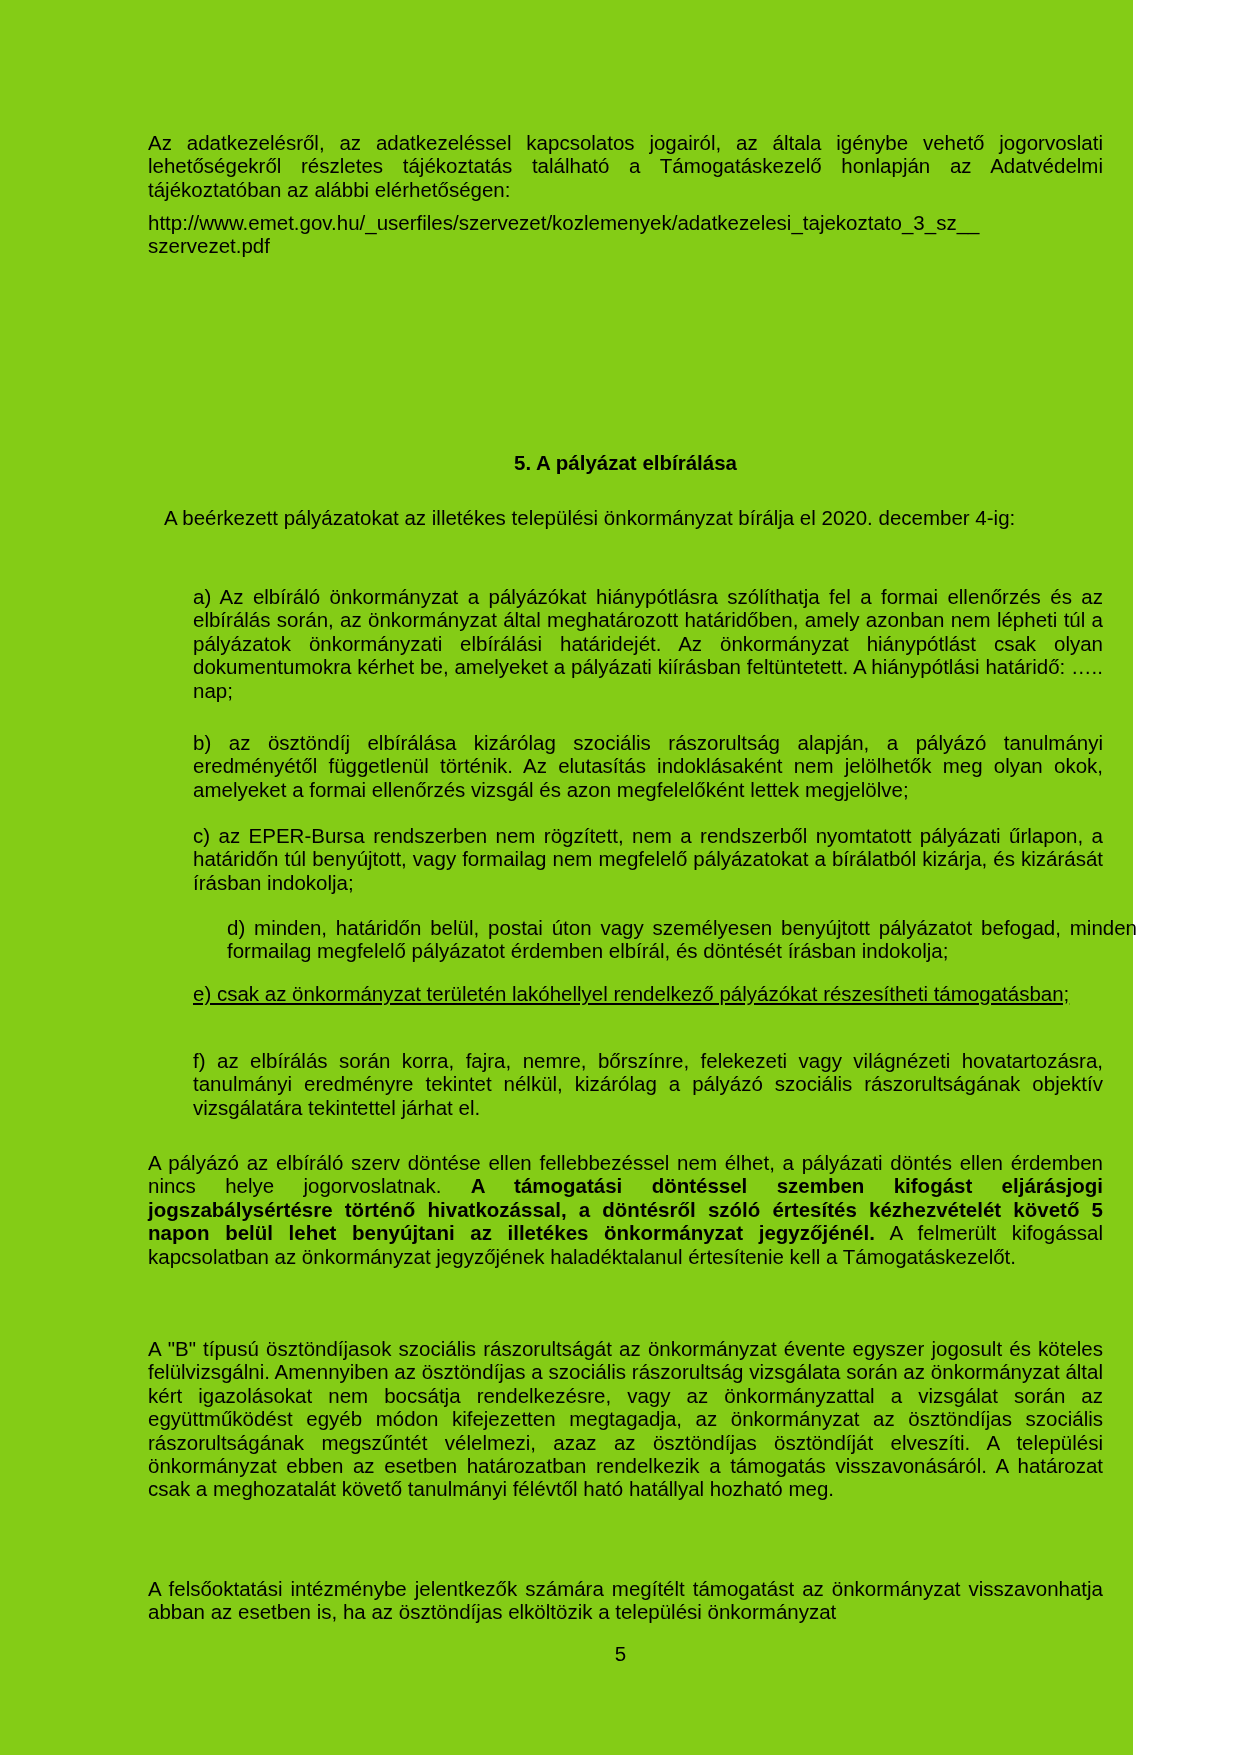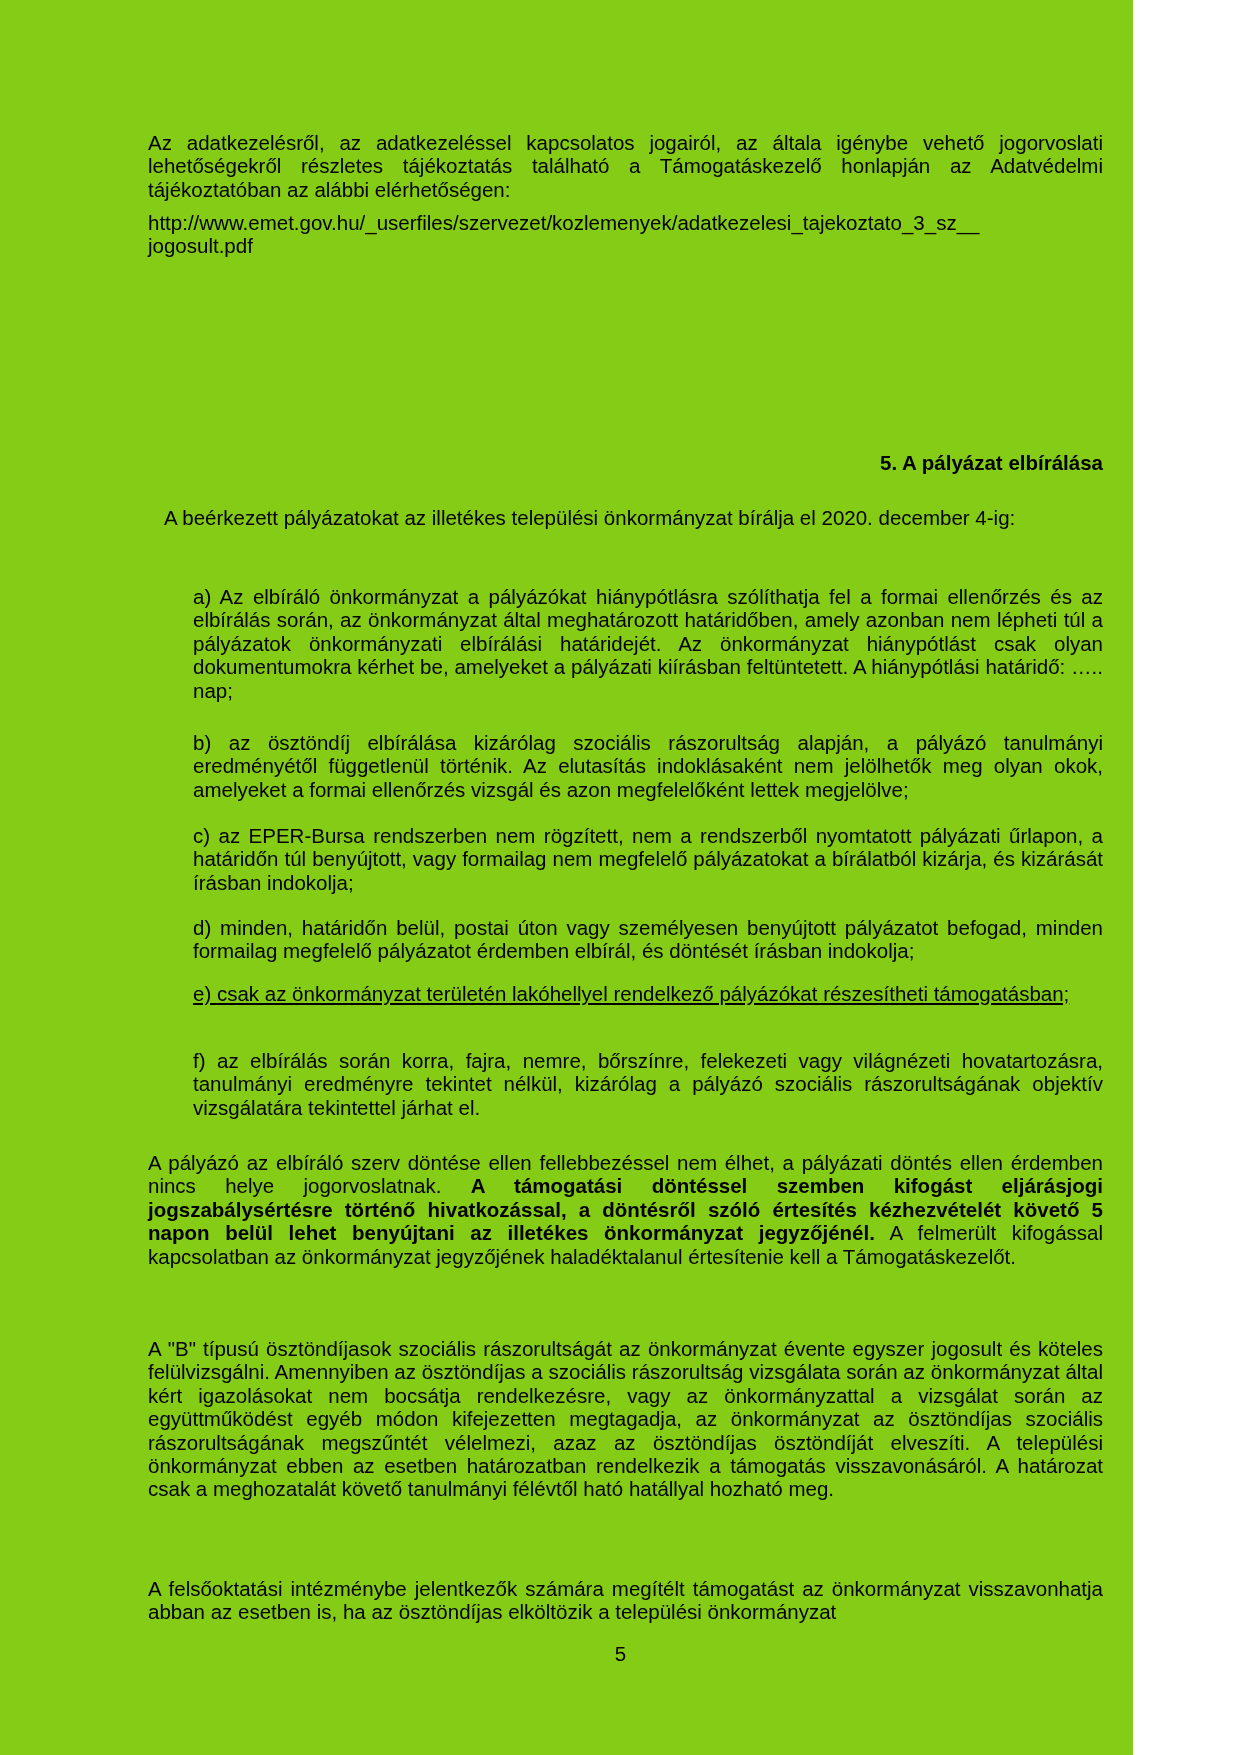--- a/index.html
+++ b/index.html
@@ -3,46 +3,46 @@
 <meta charset="utf-8">
 <style>
   html, body { margin: 0; padding: 0; background: #ffffff; }
   body { width: 1241px; height: 1755px; position: relative; overflow: hidden;
          font-family: "Liberation Sans", sans-serif; color: #000; }
   .page { position: absolute; left: 0; top: 0; width: 1133px; height: 1755px; background: #84cc16; }
   .block { position: absolute; left: 148px; width: 955px; font-size: 20.5px; line-height: 23.4px;
            text-align: justify; margin: 0; }
   .block.nojust { text-align: left; }
   .list-item { left: 193px; width: 910px; }
-  .heading { font-weight: bold; text-align: right; }
+  .heading { font-weight: bold; text-align: center; }
   .b { font-weight: bold; }
   .pagenum { position: absolute; left: 0; width: 1241px; text-align: center; font-size: 20.5px; }
 </style>
 </head>
 <body>
 
 <div class="page">
 
   <div class="block" style="top:131px;">
     <span>Az adatkezelésről, az adatkezeléssel kapcsolatos jogairól, az általa igénybe vehető jogorvoslati lehetőségekről részletes tájékoztatás található a Támogatáskezelő honlapján az Adatvédelmi tájékoztatóban az alábbi elérhetőségen:</span>
   </div>
   <div class="block nojust" style="top:201px;margin-top:10px;">
     <div>http://www.emet.gov.hu/_userfiles/szervezet/kozlemenyek/adatkezelesi_tajekoztato_3_sz__</div>
-    <div>jogosult.pdf</div>
+    <div>szervezet.pdf</div>
   </div>
 
 
   <p class="block heading" style="top:451px;">5. A pályázat elbírálása</p>
 
   <p class="block" style="top:506px;margin-left:16px;">A beérkezett pályázatokat az illetékes települési önkormányzat bírálja el 2020. december 4-ig:</p>
 
   <p class="block list-item" style="top:585px;">a) Az elbíráló önkormányzat a pályázókat hiánypótlásra szólíthatja fel a formai ellenőrzés és az elbírálás során, az önkormányzat által meghatározott határidőben, amely azonban nem lépheti túl a pályázatok önkormányzati elbírálási határidejét. Az önkormányzat hiánypótlást csak olyan dokumentumokra kérhet be, amelyeket a pályázati kiírásban feltüntetett. A hiánypótlási határidő: ….. nap;</p>
   <p class="block list-item" style="top:731px;">b) az ösztöndíj elbírálása kizárólag szociális rászorultság alapján, a pályázó tanulmányi eredményétől függetlenül történik. Az elutasítás indoklásaként nem jelölhetők meg olyan okok, amelyeket a formai ellenőrzés vizsgál és azon megfelelőként lettek megjelölve;</p>
   <p class="block list-item" style="top:824px;">c) az EPER-Bursa rendszerben nem rögzített, nem a rendszerből nyomtatott pályázati űrlapon, a határidőn túl benyújtott, vagy formailag nem megfelelő pályázatokat a bírálatból kizárja, és kizárását írásban indokolja;</p>
-  <p class="block list-item" style="top:916px;">d) minden, határidőn belül, postai úton vagy személyesen benyújtott pályázatot befogad, minden formailag megfelelő pályázatot érdemben elbírál, és döntését írásban indokolja;</p>
+  <p class="block list-item" style="top:916px;margin-left:34px;">d) minden, határidőn belül, postai úton vagy személyesen benyújtott pályázatot befogad, minden formailag megfelelő pályázatot érdemben elbírál, és döntését írásban indokolja;</p>
   <p class="block list-item" style="top:982px;text-decoration:underline;">e) csak az önkormányzat területén lakóhellyel rendelkező pályázókat részesítheti támogatásban;</p>
   <p class="block list-item" style="top:1049px;">f) az elbírálás során korra, fajra, nemre, bőrszínre, felekezeti vagy világnézeti hovatartozásra, tanulmányi eredményre tekintet nélkül, kizárólag a pályázó szociális rászorultságának objektív vizsgálatára tekintettel járhat el.</p>
 
   <p class="block" style="top:1151px;"><span>A pályázó az elbíráló szerv döntése ellen fellebbezéssel nem élhet, a pályázati döntés ellen érdemben nincs helye jogorvoslatnak. </span><span class="b">A támogatási döntéssel szemben kifogást eljárásjogi jogszabálysértésre történő hivatkozással, a döntésről szóló értesítés kézhezvételét követő 5 napon belül lehet benyújtani az illetékes önkormányzat jegyzőjénél.</span><span> A felmerült kifogással kapcsolatban az önkormányzat jegyzőjének haladéktalanul értesítenie kell a Támogatáskezelőt.</span></p>
 
   <p class="block" style="top:1337px;">A "B" típusú ösztöndíjasok szociális rászorultságát az önkormányzat évente egyszer jogosult és köteles felülvizsgálni. Amennyiben az ösztöndíjas a szociális rászorultság vizsgálata során az önkormányzat által kért igazolásokat nem bocsátja rendelkezésre, vagy az önkormányzattal a vizsgálat során az együttműködést egyéb módon kifejezetten megtagadja, az önkormányzat az ösztöndíjas szociális rászorultságának megszűntét vélelmezi, azaz az ösztöndíjas ösztöndíját elveszíti. A települési önkormányzat ebben az esetben határozatban rendelkezik a támogatás visszavonásáról. A határozat csak a meghozatalát követő tanulmányi félévtől ható hatállyal hozható meg.</p>
 
   <p class="block" style="top:1577px;">A felsőoktatási intézménybe jelentkezők számára megítélt támogatást az önkormányzat visszavonhatja abban az esetben is, ha az ösztöndíjas elköltözik a települési önkormányzat</p>
 
   <div class="pagenum" style="top:1642px;">5</div>

